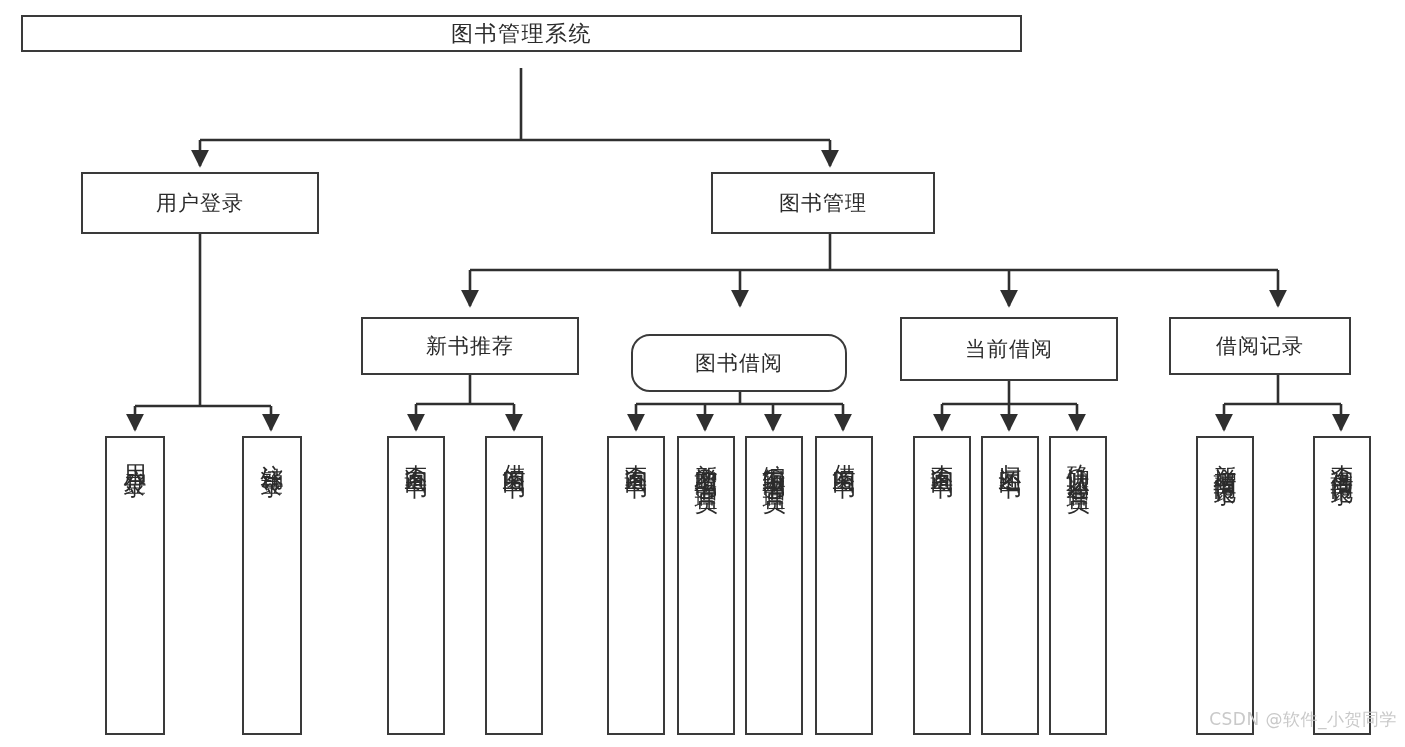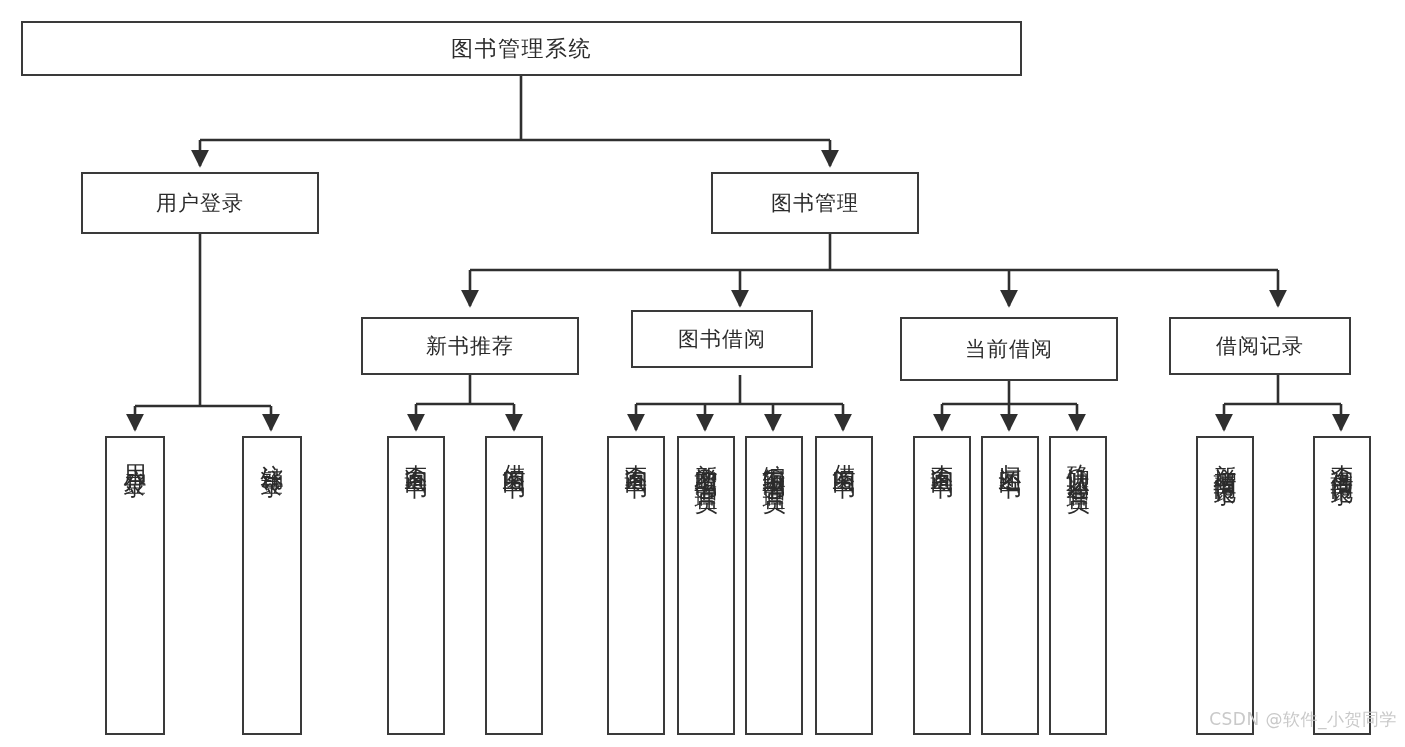--- a/index.html
+++ b/index.html
@@ -124,35 +124,35 @@
       <path d="M 1009 404 L 1009 430" marker-end="url(#arrow)"></path>
       <path d="M 1077 404 L 1077 430" marker-end="url(#arrow)"></path>
 
       <path d="M 1278 375 L 1278 404"></path>
       <path d="M 1224 404 L 1341 404"></path>
       <path d="M 1224 404 L 1224 430" marker-end="url(#arrow)"></path>
       <path d="M 1341 404 L 1341 430" marker-end="url(#arrow)"></path>
     </g>
   </svg>
 
-  <div class="node root horiz" style="left:21px; top:15px; width:1001px; height:55px;margin-top:6px;">
+  <div class="node root horiz" style="left:21px; top:15px; width:1001px; height:37px;">
     <span class="label">图书管理系统</span>
   </div>
 
   <div class="node horiz" style="left:81px; top:172px; width:238px; height:62px;">
     <span class="label">用户登录</span>
   </div>
-  <div class="node horiz" style="left:711px; top:172px; width:208px; height:62px;">
+  <div class="node horiz" style="left:711px; top:172px; width:224px; height:62px;">
     <span class="label">图书管理</span>
   </div>
 
   <div class="node horiz" style="left:361px; top:317px; width:218px; height:58px;justify-content:center;">
     <span class="label">新书推荐</span>
   </div>
-  <div class="node horiz" style="left:631px; top:310px; width:182px; height:58px;">
+  <div class="node horiz" style="left:631px; top:334px; width:216px; height:58px;border-radius:19px;">
     <span class="label">图书借阅</span>
   </div>
   <div class="node horiz" style="left:900px; top:317px; width:218px; height:64px;">
     <span class="label">当前借阅</span>
   </div>
   <div class="node horiz" style="left:1169px; top:317px; width:182px; height:58px;">
     <span class="label">借阅记录</span>
   </div>
 
   <div class="node leaf" style="left:105px; top:436px; width:60px; height:299px;">

